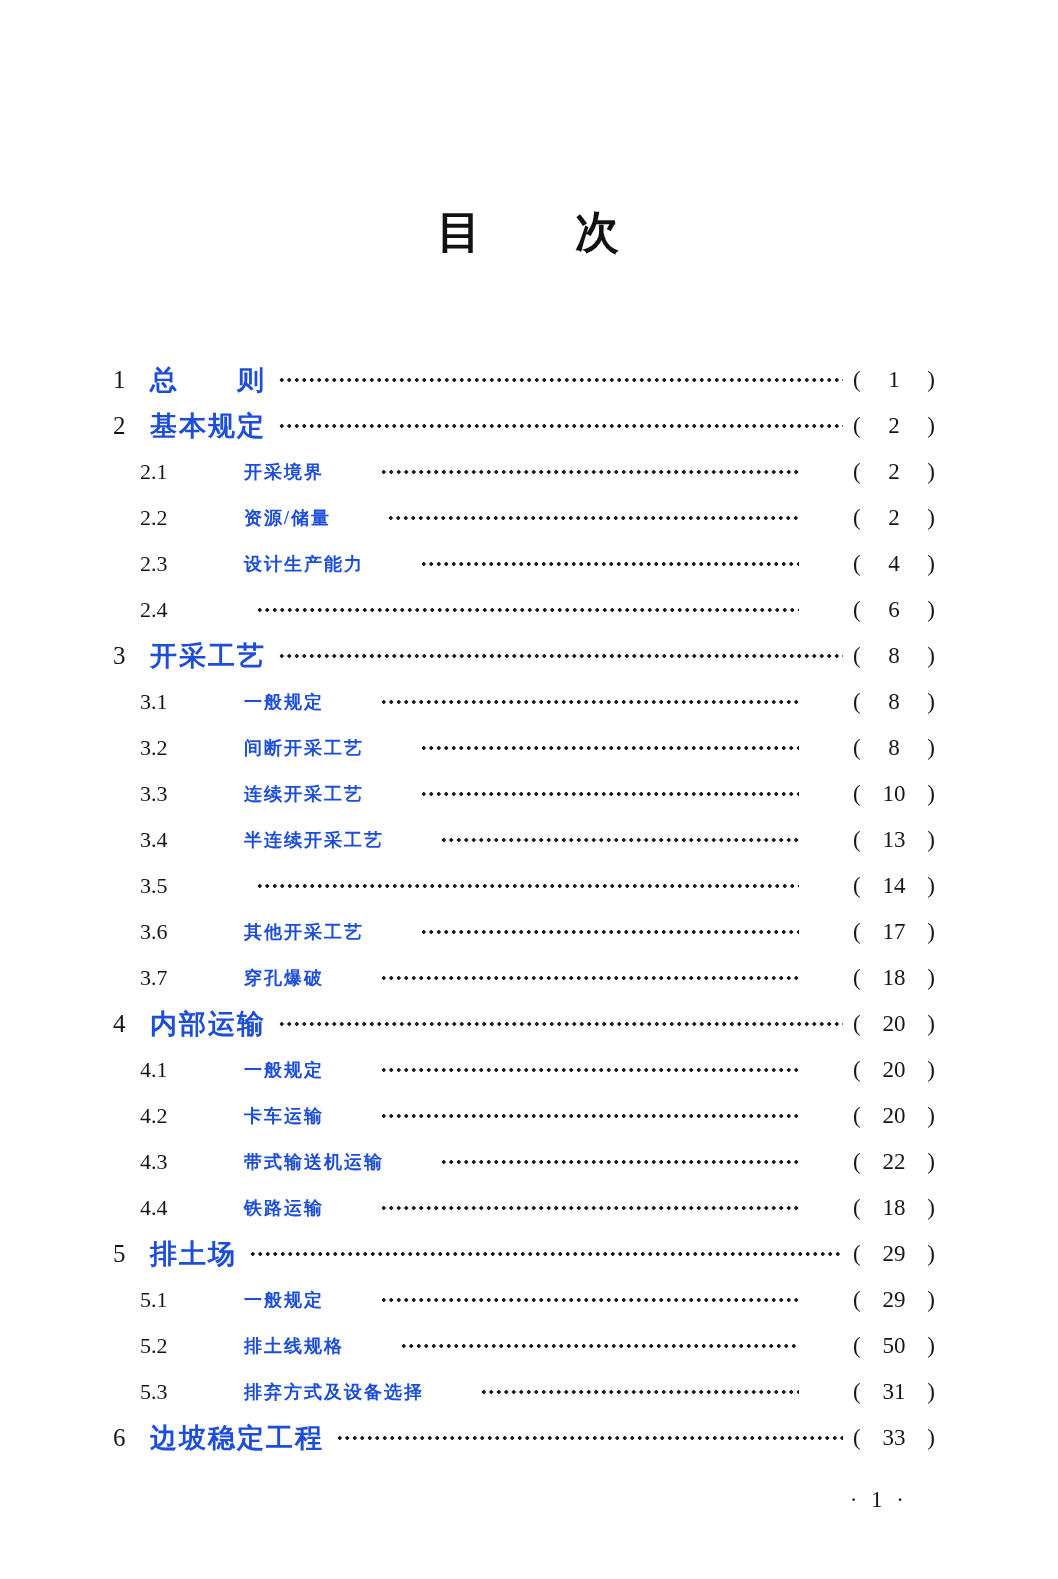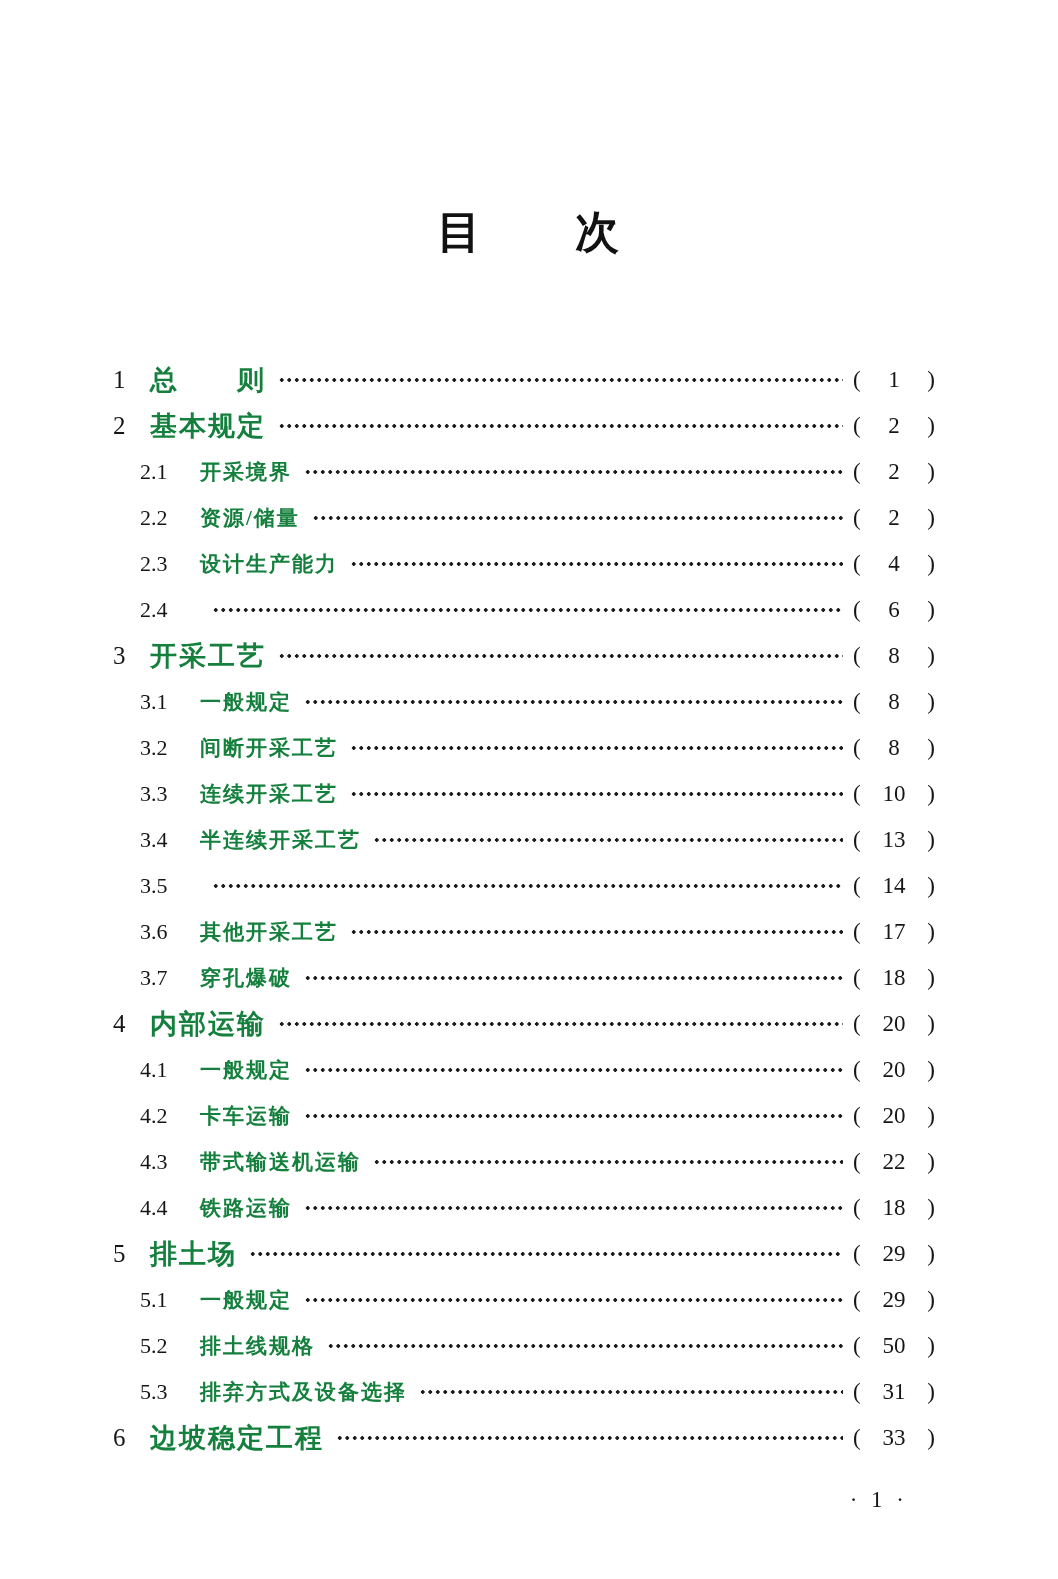--- a/index.html
+++ b/index.html
@@ -38,29 +38,29 @@
     white-space: nowrap;
   }
   .row .num {
     font-weight: 400;
     color: #161616;
     flex: 0 0 auto;
   }
   .row .ttl {
     font-weight: 700;
     letter-spacing: 2px;
-    color: #15803d;
+    color: #1d4ed8;
     flex: 0 0 auto;
     font-family: Liberation Serif, serif;
   }
   .lvl1 .num { width: 37px; font-size: 25px; }
   .lvl1 .ttl { font-size: 27px; }
-  .lvl2 { padding-left: 27px; }
+  .lvl2 { padding-left: 27px; gap: 44px; }
   .lvl2 .num { width: 60px; font-size: 22px; }
-  .lvl2 .ttl { font-size: 21px; }
+  .lvl2 .ttl { font-size: 18px; }
   .leader {
     flex: 1 1 auto;
     align-self: stretch;
     margin: 0 10px 0 12px;
     background-image: radial-gradient(circle, #1c1c1c 1.6px, rgba(0,0,0,0) 1.9px);
     background-size: 7.5px 100%;
     background-position: left center;
     background-repeat: repeat-x;
   }
   .pg {

